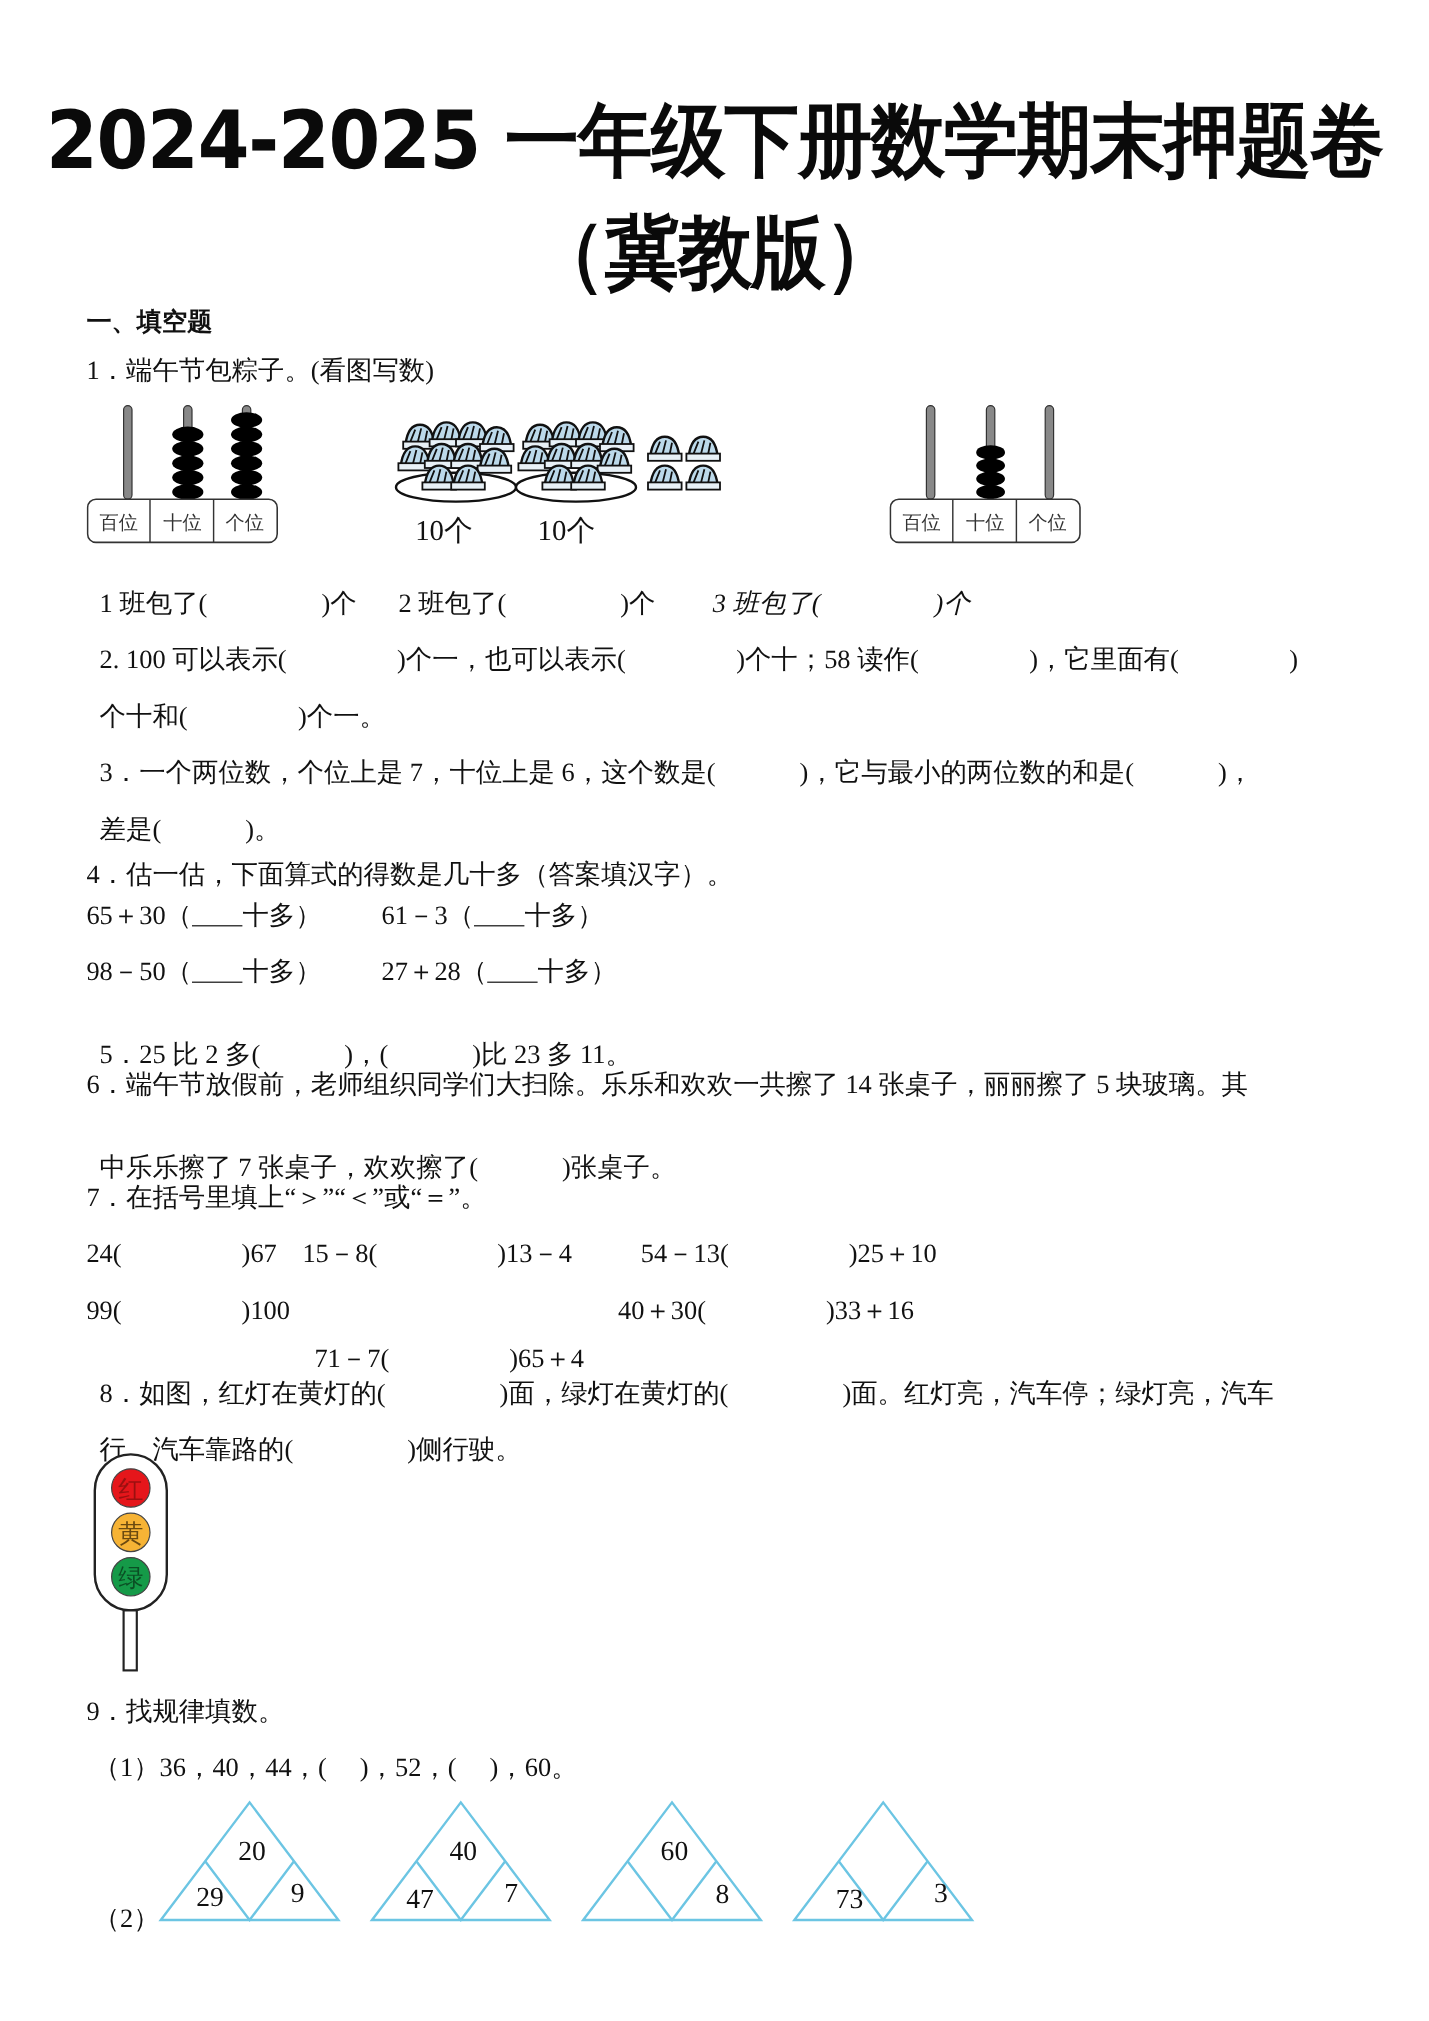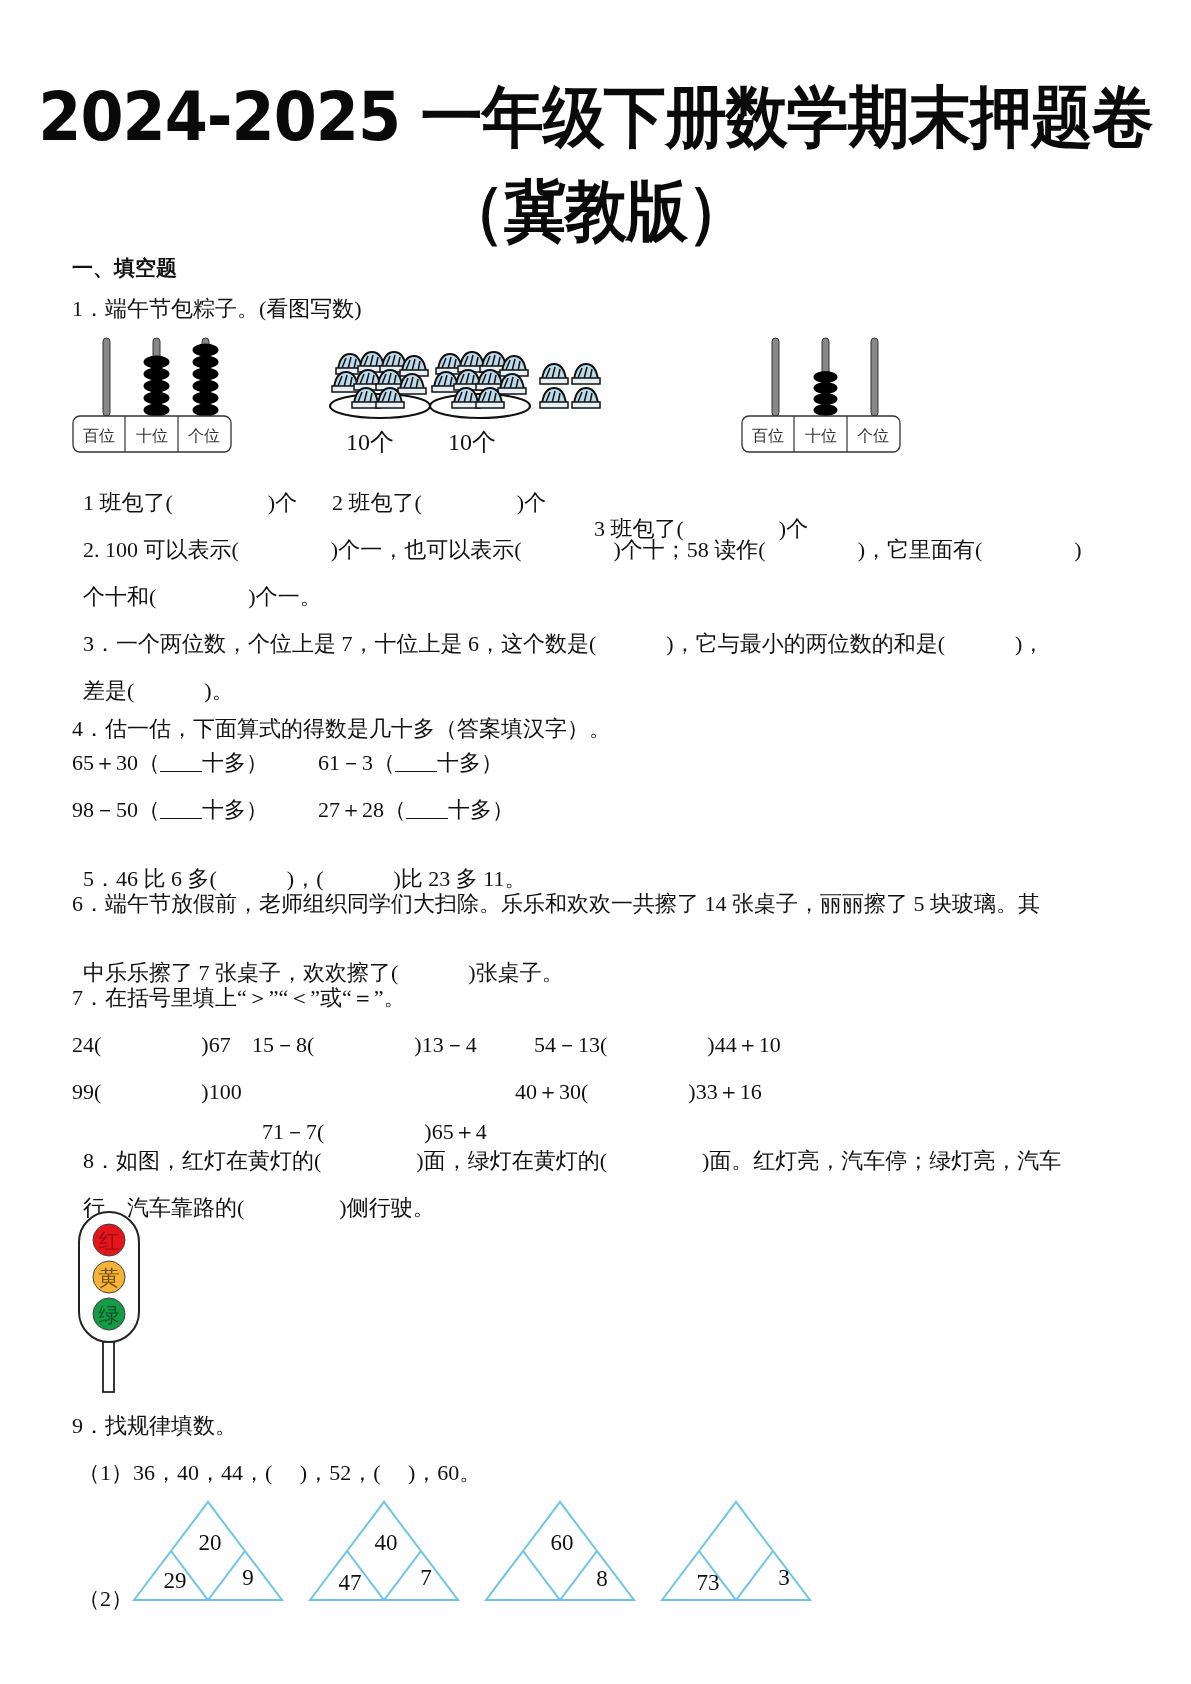--- a/index.html
+++ b/index.html
@@ -118,21 +118,21 @@
   <text x="80" y="105" font-size="16" text-anchor="middle" fill="#333">十位</text>
   <text x="132" y="105" font-size="16" text-anchor="middle" fill="#333">个位</text>
 </svg>
 
 <div class="line" style="top:470px;left:72px;">
   <span>1 班包了(</span><span class="gap" style="width:95px;"></span><span>)个</span>
 </div>
 <div class="line" style="top:470px;left:321px;">
   <span>2 班包了(</span><span class="gap" style="width:95px;"></span><span>)个</span>
 </div>
-<div class="line" style="top:496px;left:583px;">
+<div class="line" style="top:470px;left:583px;font-style:italic;">
   <span>3 班包了(</span><span class="gap" style="width:95px;"></span><span>)个</span>
 </div>
 
 <div class="line" style="top:517px;text-align:right;">
   <span>2. 100 可以表示(</span><span class="gap" style="width:92px;"></span><span>)个一，也可以表示(</span><span class="gap" style="width:92px;"></span><span>)个十；58 读作(</span><span class="gap" style="width:92px;"></span><span>)，它里面有(</span><span class="gap" style="width:92px;"></span><span>)</span>
 </div>
 <div class="line" style="top:564px;">
   <span>个十和(</span><span class="gap" style="width:92px;"></span><span>)个一。</span>
 </div>
 
@@ -143,32 +143,32 @@
   <span>差是(</span><span class="gap" style="width:70px;"></span><span>)。</span>
 </div>
 
 <div class="line" style="top:718px;">4．估一估，下面算式的得数是几十多（答案填汉字）。</div>
 <div class="line" style="top:752px;left:72px;"><span>65＋30（</span><span class="blank"></span><span>十多）</span></div>
 <div class="line" style="top:752px;left:318px;"><span>61－3（</span><span class="blank"></span><span>十多）</span></div>
 <div class="line" style="top:799px;left:72px;"><span>98－50（</span><span class="blank"></span><span>十多）</span></div>
 <div class="line" style="top:799px;left:318px;"><span>27＋28（</span><span class="blank"></span><span>十多）</span></div>
 
 <div class="line" style="top:846px;">
-  <span>5．46 比 6 多(</span><span class="gap" style="width:70px;"></span><span>)，(</span><span class="gap" style="width:70px;"></span><span>)比 23 多 11。</span>
+  <span>5．25 比 2 多(</span><span class="gap" style="width:70px;"></span><span>)，(</span><span class="gap" style="width:70px;"></span><span>)比 23 多 11。</span>
 </div>
 
 <div class="line" style="top:893px;">6．端午节放假前，老师组织同学们大扫除。乐乐和欢欢一共擦了 14 张桌子，丽丽擦了 5 块玻璃。其</div>
 <div class="line" style="top:940px;">
   <span>中乐乐擦了 7 张桌子，欢欢擦了(</span><span class="gap" style="width:70px;"></span><span>)张桌子。</span>
 </div>
 
 <div class="line" style="top:987px;">7．在括号里填上“＞”“＜”或“＝”。</div>
 <div class="line" style="top:1034px;left:72px;"><span>24(</span><span class="gap" style="width:100px;"></span><span>)67</span></div>
 <div class="line" style="top:1034px;left:252px;"><span>15－8(</span><span class="gap" style="width:100px;"></span><span>)13－4</span></div>
-<div class="line" style="top:1034px;left:534px;"><span>54－13(</span><span class="gap" style="width:100px;"></span><span>)44＋10</span></div>
+<div class="line" style="top:1034px;left:534px;"><span>54－13(</span><span class="gap" style="width:100px;"></span><span>)25＋10</span></div>
 <div class="line" style="top:1081px;left:72px;"><span>99(</span><span class="gap" style="width:100px;"></span><span>)100</span></div>
 <div class="line" style="top:1081px;left:262px;margin-top:40px;"><span>71－7(</span><span class="gap" style="width:100px;"></span><span>)65＋4</span></div>
 <div class="line" style="top:1081px;left:515px;"><span>40＋30(</span><span class="gap" style="width:100px;"></span><span>)33＋16</span></div>
 
 <div class="line" style="top:1128px;">
   <span>8．如图，红灯在黄灯的(</span><span class="gap" style="width:95px;"></span><span>)面，绿灯在黄灯的(</span><span class="gap" style="width:95px;"></span><span>)面。红灯亮，汽车停；绿灯亮，汽车</span>
 </div>
 <div class="line" style="top:1175px;">
   <span>行。汽车靠路的(</span><span class="gap" style="width:95px;"></span><span>)侧行驶。</span>
 </div>

